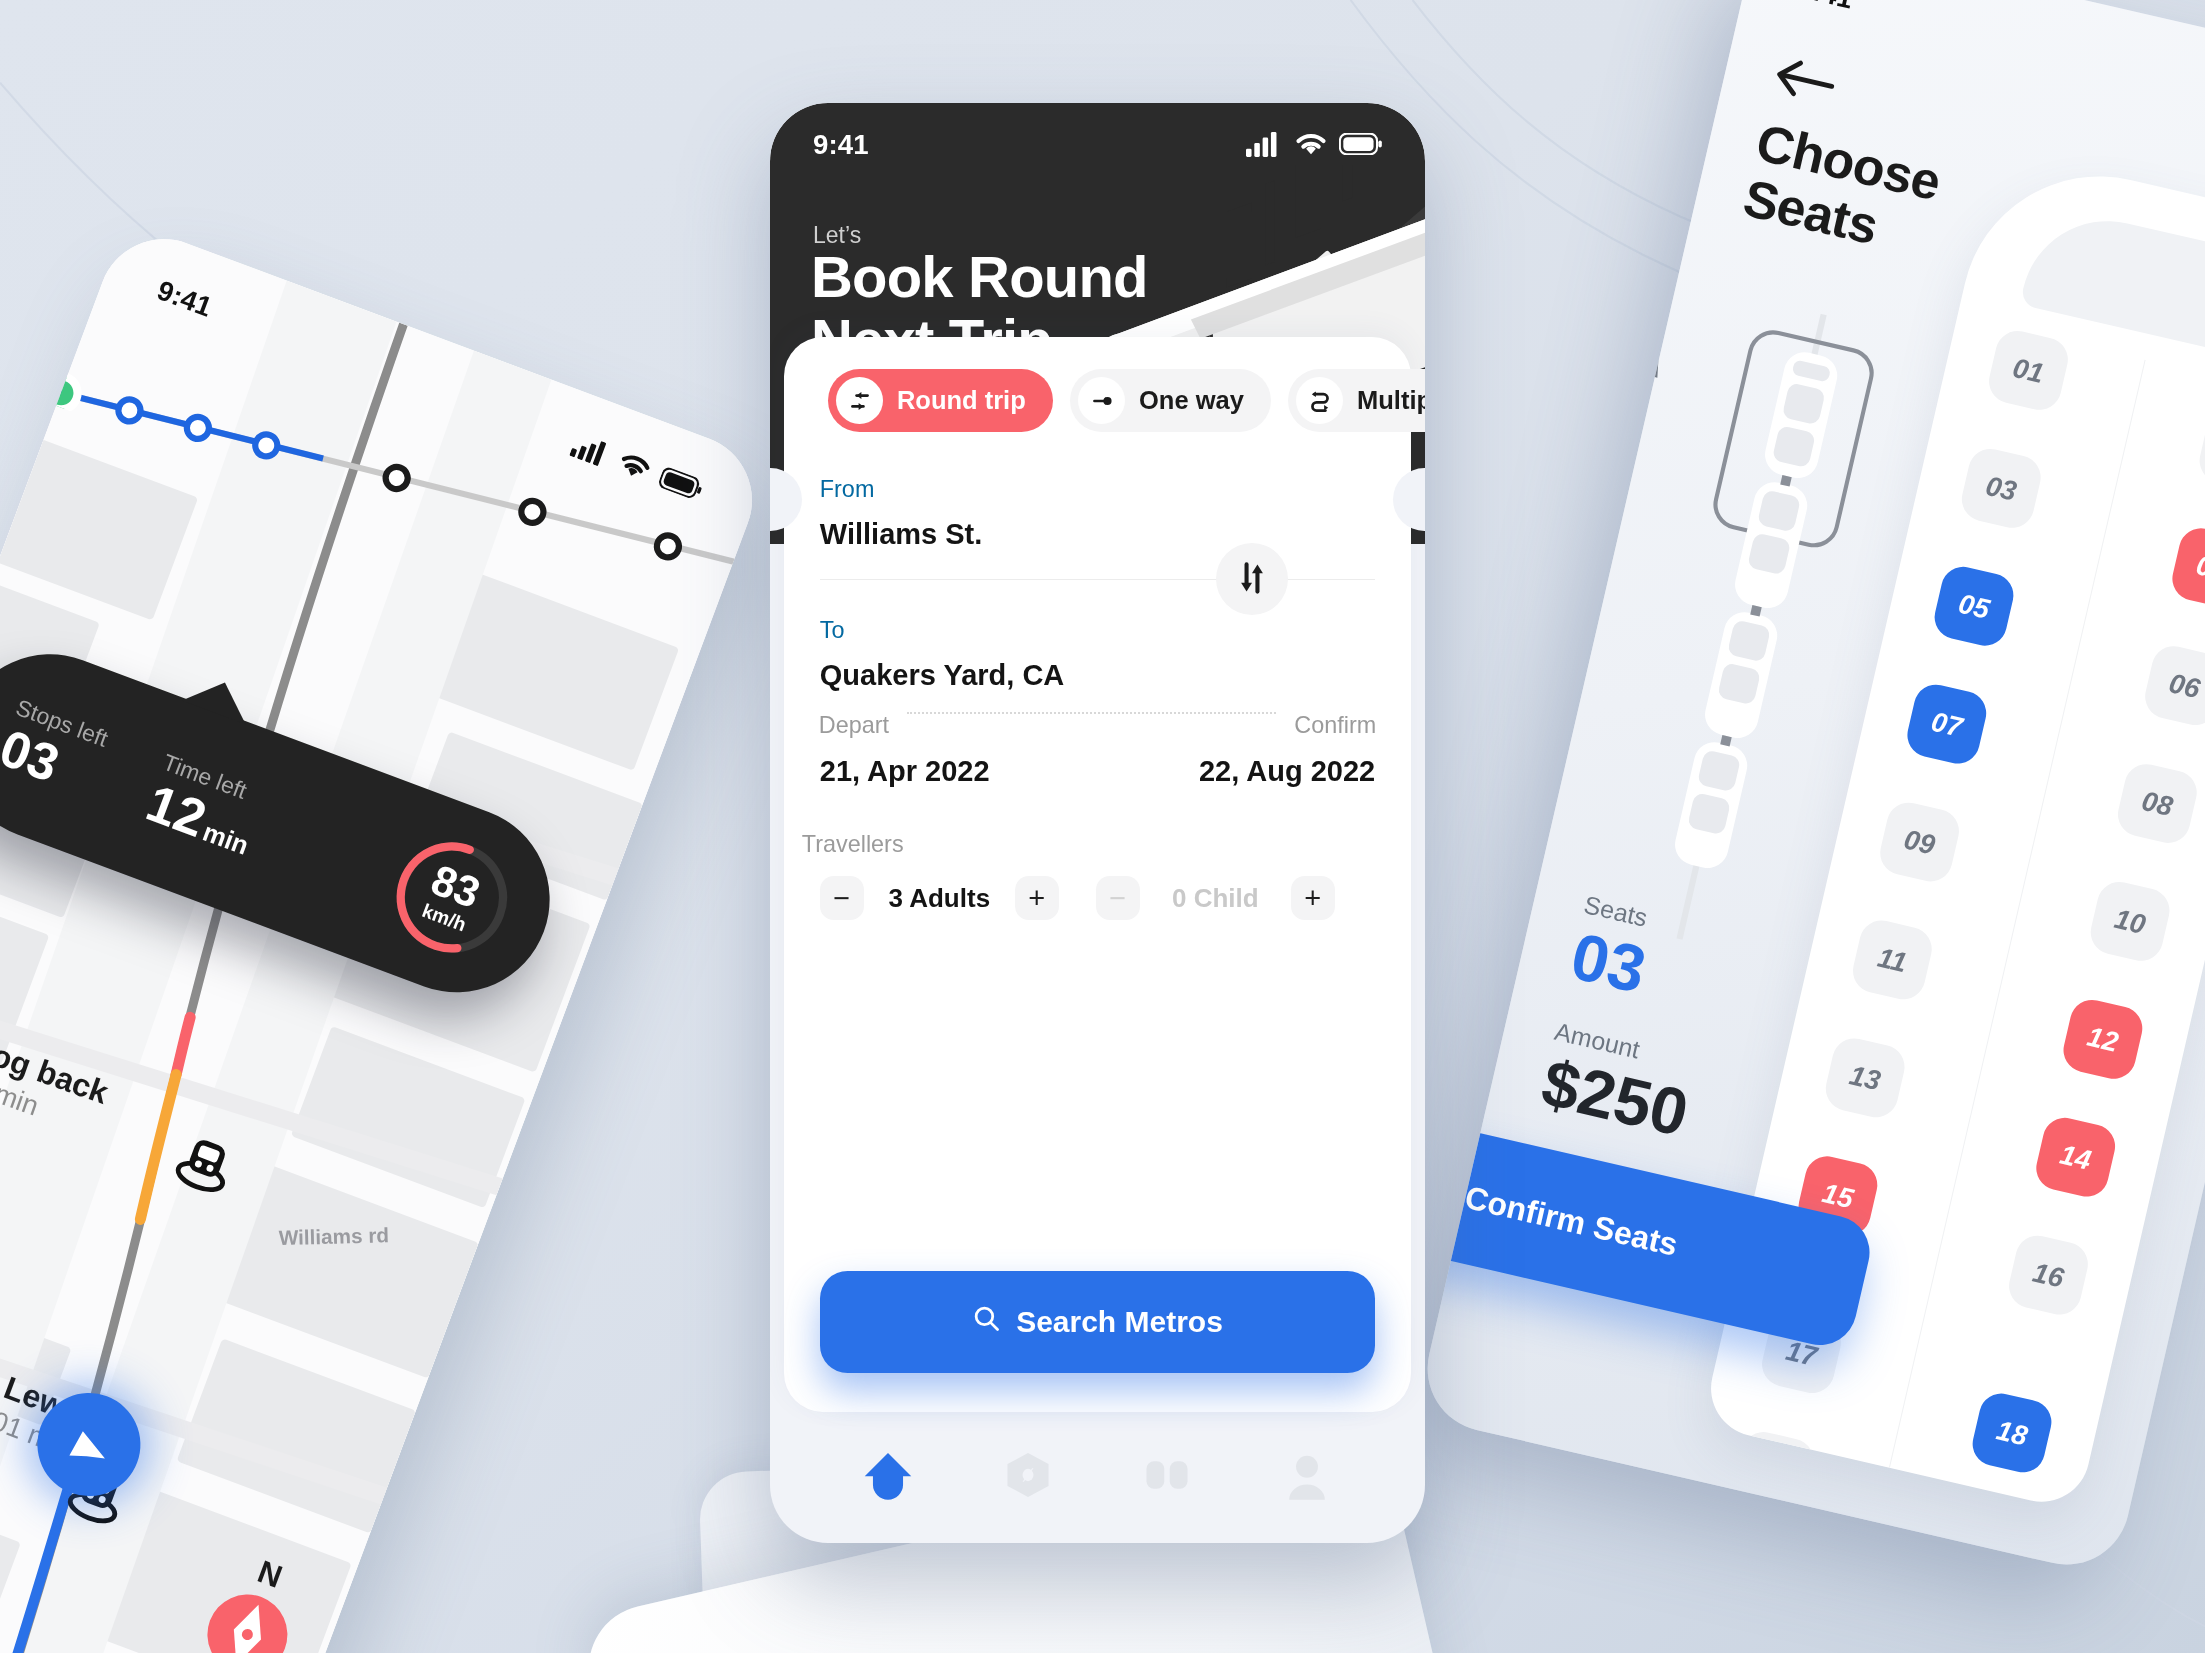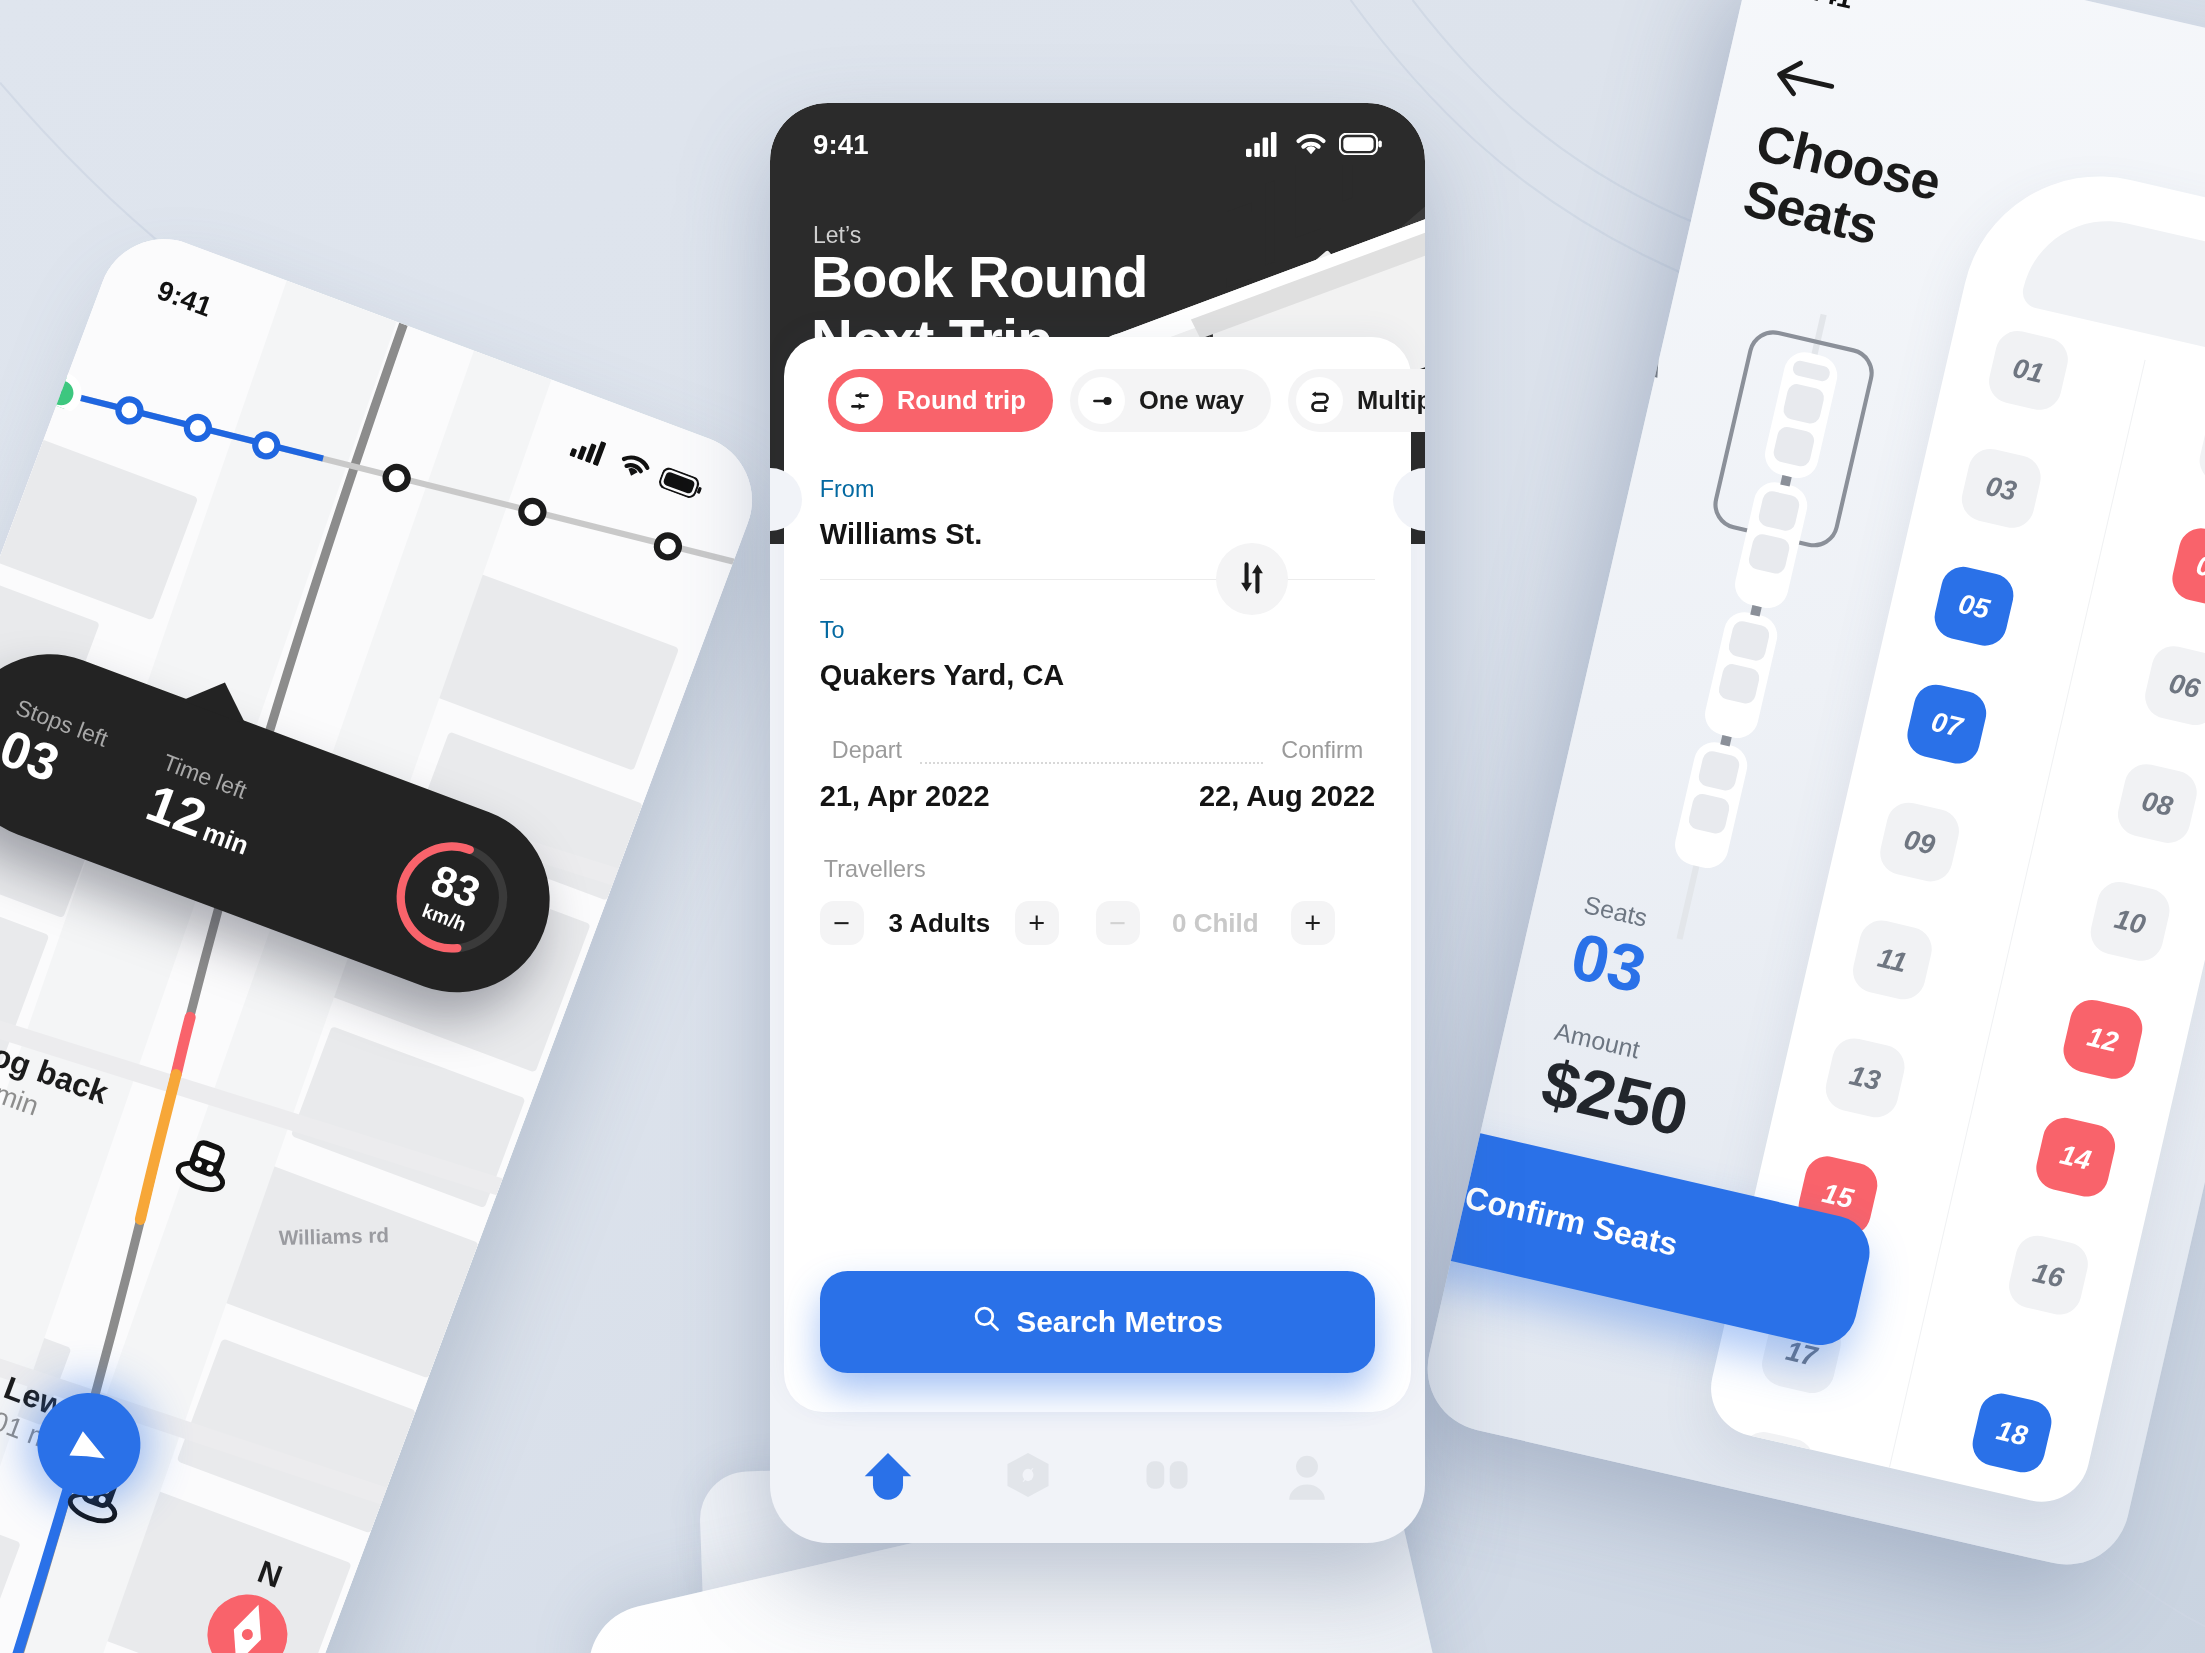--- a/index.html
+++ b/index.html
@@ -132,27 +132,27 @@
   .mode.active .mtxt { color:#fff; }
 
   .field { padding:0 36px; }
   .f-lbl { font-size:23.4px; color:#0369a1; font-weight:500; }
   .f-val { font-size:29px; color:#141414; font-weight:700; margin-top:15px; }
   .divider { height:1.4px; background:#ececec; margin:27.6px 36px 0 36px; position:relative; }
   .swapbtn { position:absolute; right:87px; top:-36px; width:72px; height:72px;
              border-radius:50%; background:#f4f4f5;
              display:flex; align-items:center; justify-content:center; }
 
-  .datesrow { display:flex; align-items:flex-end; padding:0 48px; margin-top:45px; }
+  .datesrow { display:flex; align-items:flex-start; padding:0 35px; margin-top:20px; }
   .d-lbl { font-size:23.4px; color:#9b9b9b; font-weight:500; }
   .d-dots { flex:1; border-top:2.1px dotted #d8d8d8; margin:0 18px; height:0; }
   .datevals { display:flex; justify-content:space-between; padding:0 36px; margin-top:16.5px; }
   .d-val { font-size:29px; color:#141414; font-weight:700; }
 
-  .travlbl { padding:0 40px; margin-top:43px; font-size:23.4px; color:#9b9b9b; font-weight:500; }
+  .travlbl { padding:0 18px; margin-top:43px; font-size:23.4px; color:#9b9b9b; font-weight:500; }
   .steppers { display:flex; padding:0 36px; margin-top:18px; gap:37px; }
   .stepper { display:flex; align-items:center; gap:15px; }
   .stepbtn { width:44px; height:44px; border-radius:13.8px; background:#f4f4f5;
              display:flex; align-items:center; justify-content:center;
              font-size:29px; color:#1d1d1d; font-weight:400; line-height:1; }
   .stepbtn.dim { color:#d2d2d2; }
   .stepval { font-size:26px; font-weight:700; color:#141414; min-width:121px; text-align:center; }
   .stepval.dim { color:#c9c9c9; font-weight:700; }
 
   .searchbtn { position:absolute; left:36px; right:36px; bottom:39px; height:102px;

